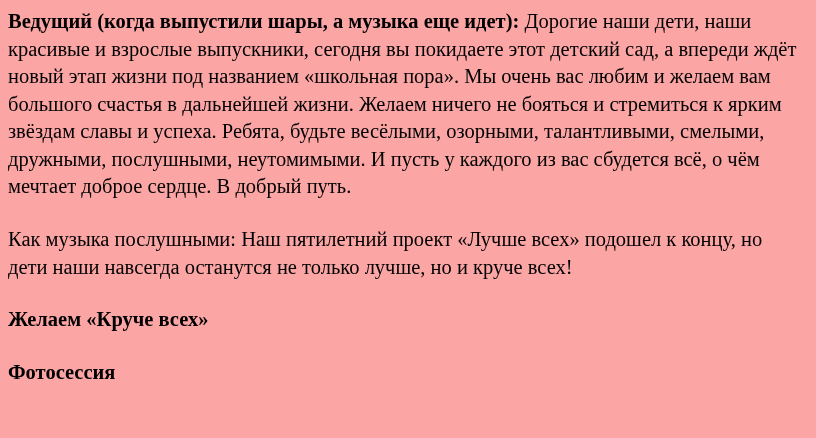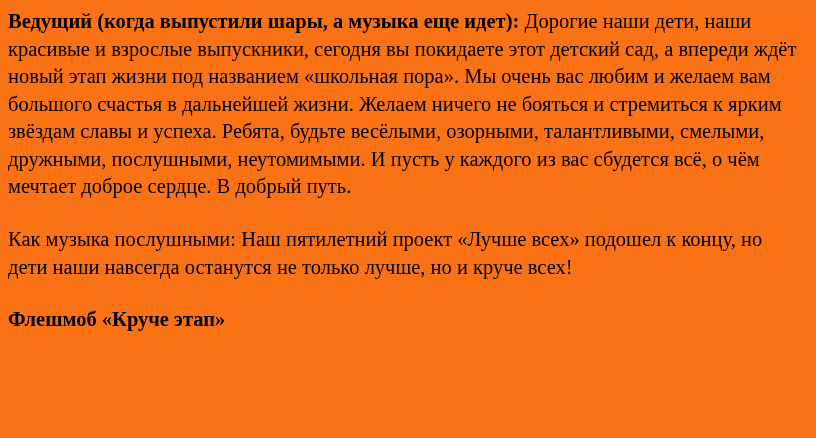--- a/index.html
+++ b/index.html
@@ -12,21 +12,21 @@
     height: 438px;
     overflow: hidden;
     font-family: "Liberation Serif", serif;
     color: #000000;
   }
   .page {
     box-sizing: border-box;
     width: 816px;
     height: 438px;
     padding: 8px 14px 0 8px;
-    background: #f97316;
+    background: #fca5a5;
   }
   .para {
     font-size: 20.5px;
     line-height: 1.345;
     text-align: left;
     margin: 0 0 0 0;
   }
   .para.spaced {
     margin-top: 25px;
   }
@@ -42,16 +42,17 @@
 </style>
 </head>
 <body>
 
 <div class="page">
 
   <p class="para"><span class="bold">Ведущий (когда выпустили шары, а музыка еще идет):</span><span> Дорогие наши дети, наши красивые и взрослые выпускники, сегодня вы покидаете этот детский сад, а впереди ждёт новый этап жизни под названием «школьная пора». Мы очень вас любим и желаем вам большого счастья в дальнейшей жизни. Желаем ничего не бояться и стремиться к ярким звёздам славы и успеха. Ребята, будьте весёлыми, озорными, талантливыми, смелыми, дружными, послушными, неутомимыми. И пусть у каждого из вас сбудется всё, о чём мечтает доброе сердце. В добрый путь.</span></p>
 
   <p class="para spaced"><span>Как музыка послушными: Наш пятилетний проект «Лучше всех» подошел к концу, но дети наши навсегда останутся не только лучше, но и круче всех!</span></p>
 
-  <p class="heading">Флешмоб «Круче этап»</p>
+  <p class="heading">Желаем «Круче всех»</p>
 
+  <p class="heading">Фотосессия</p>
 
 </div>
 
 </body></html>

